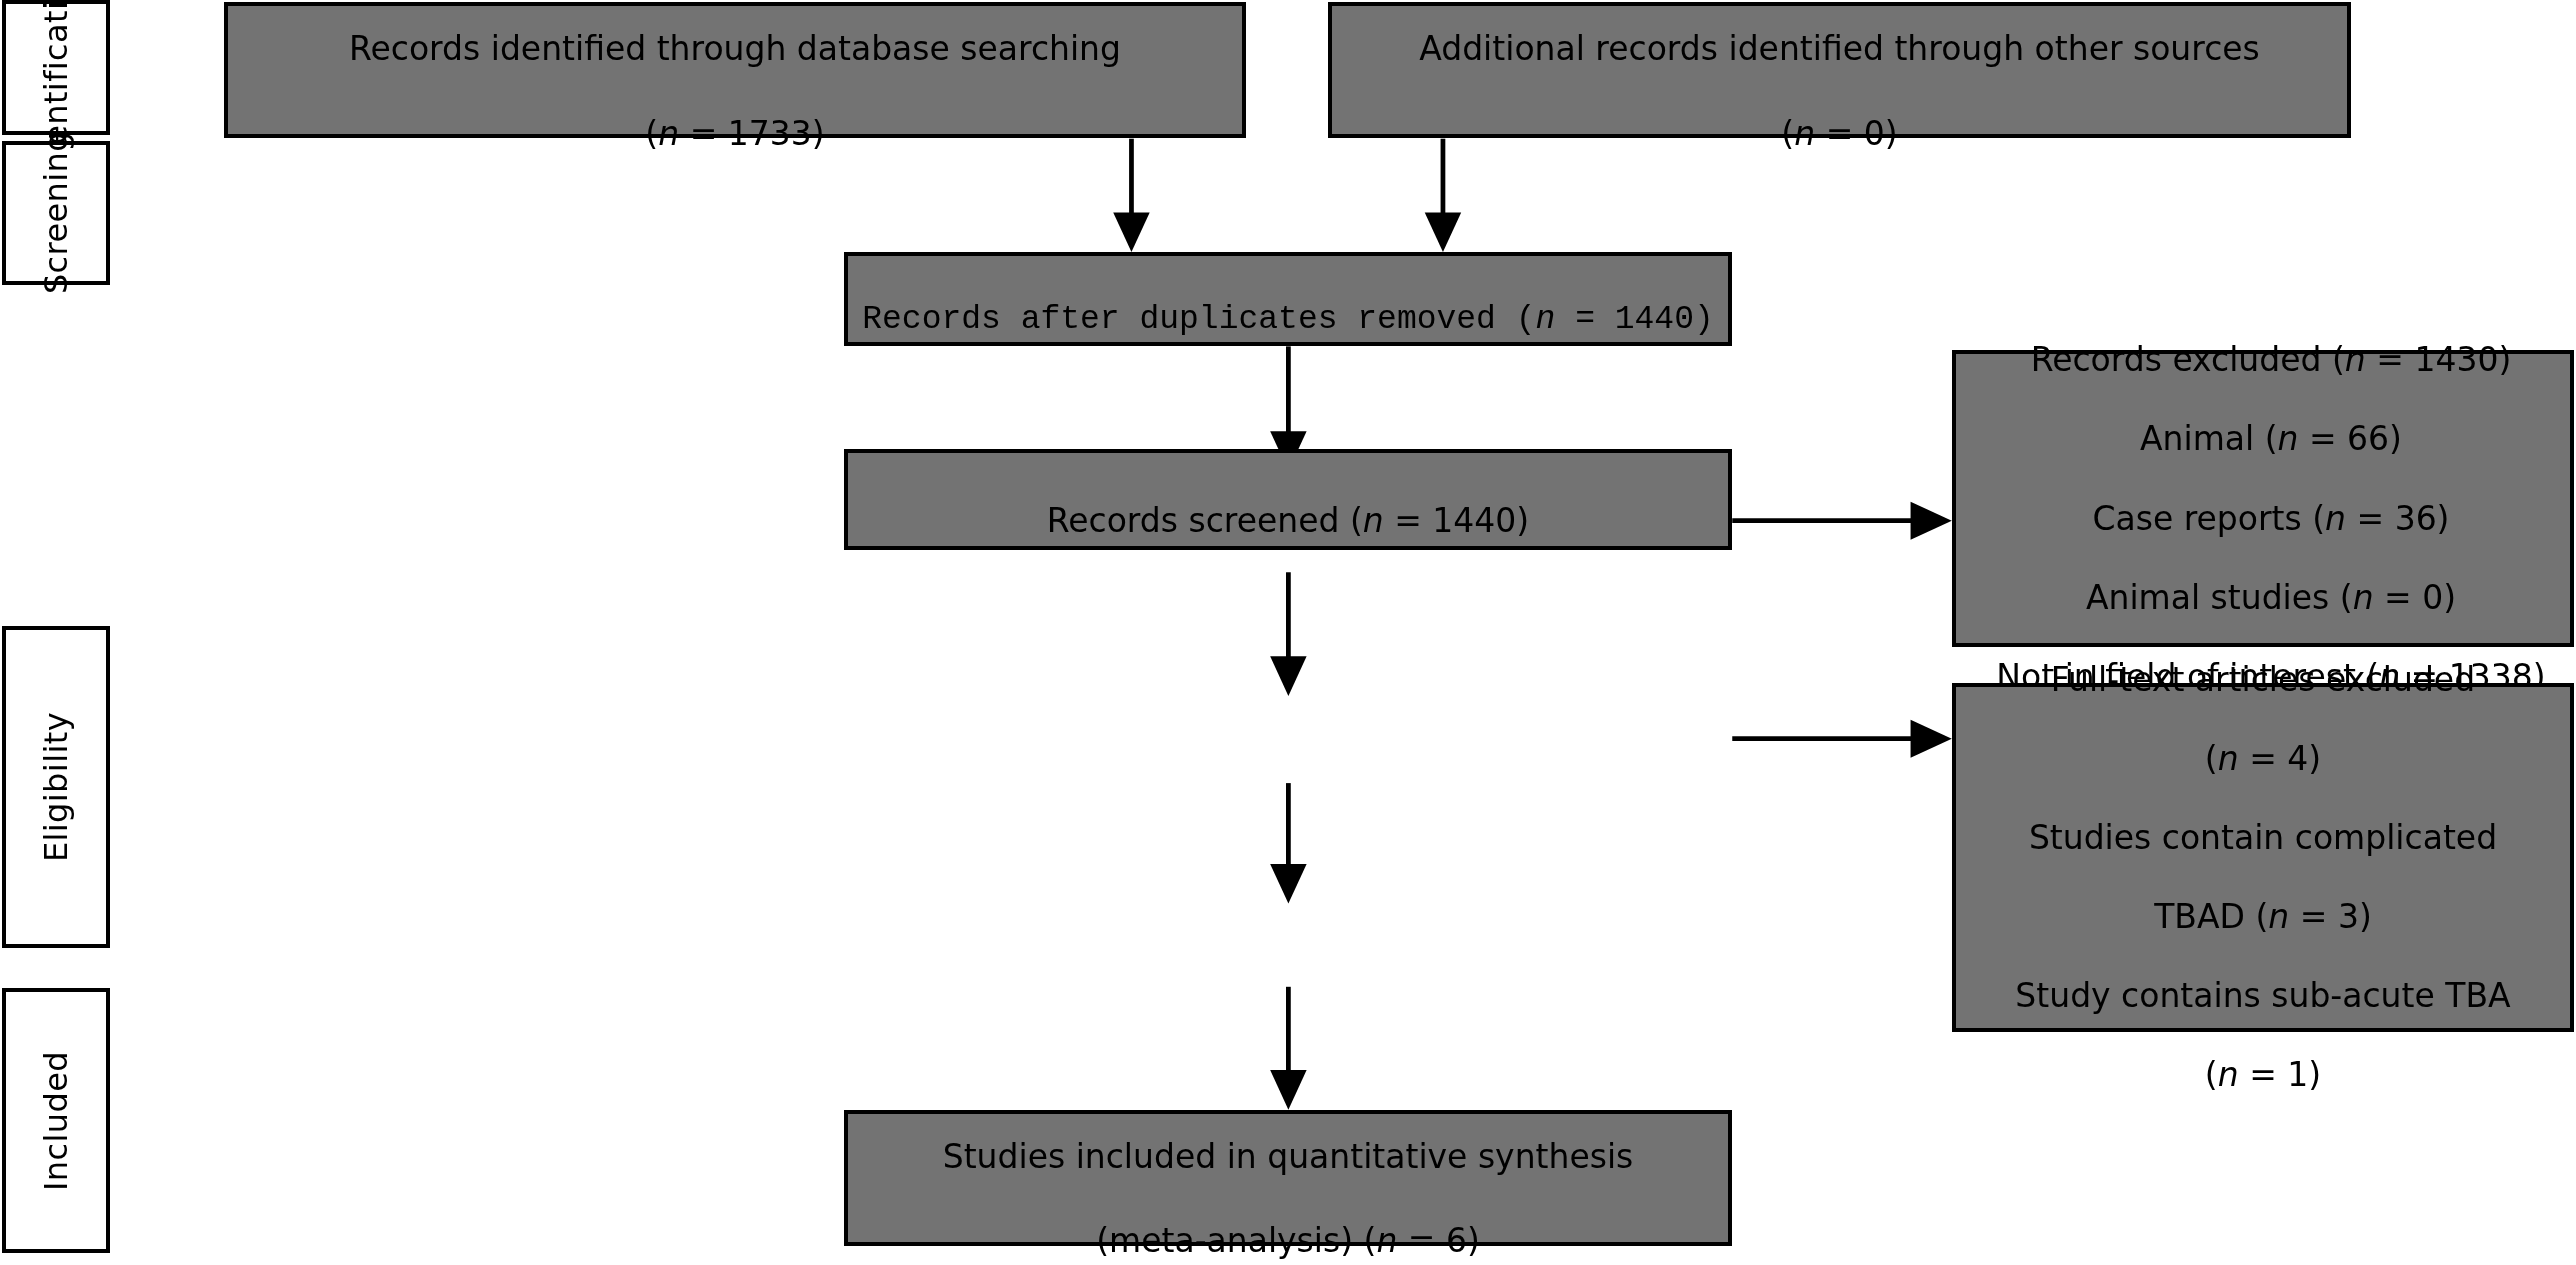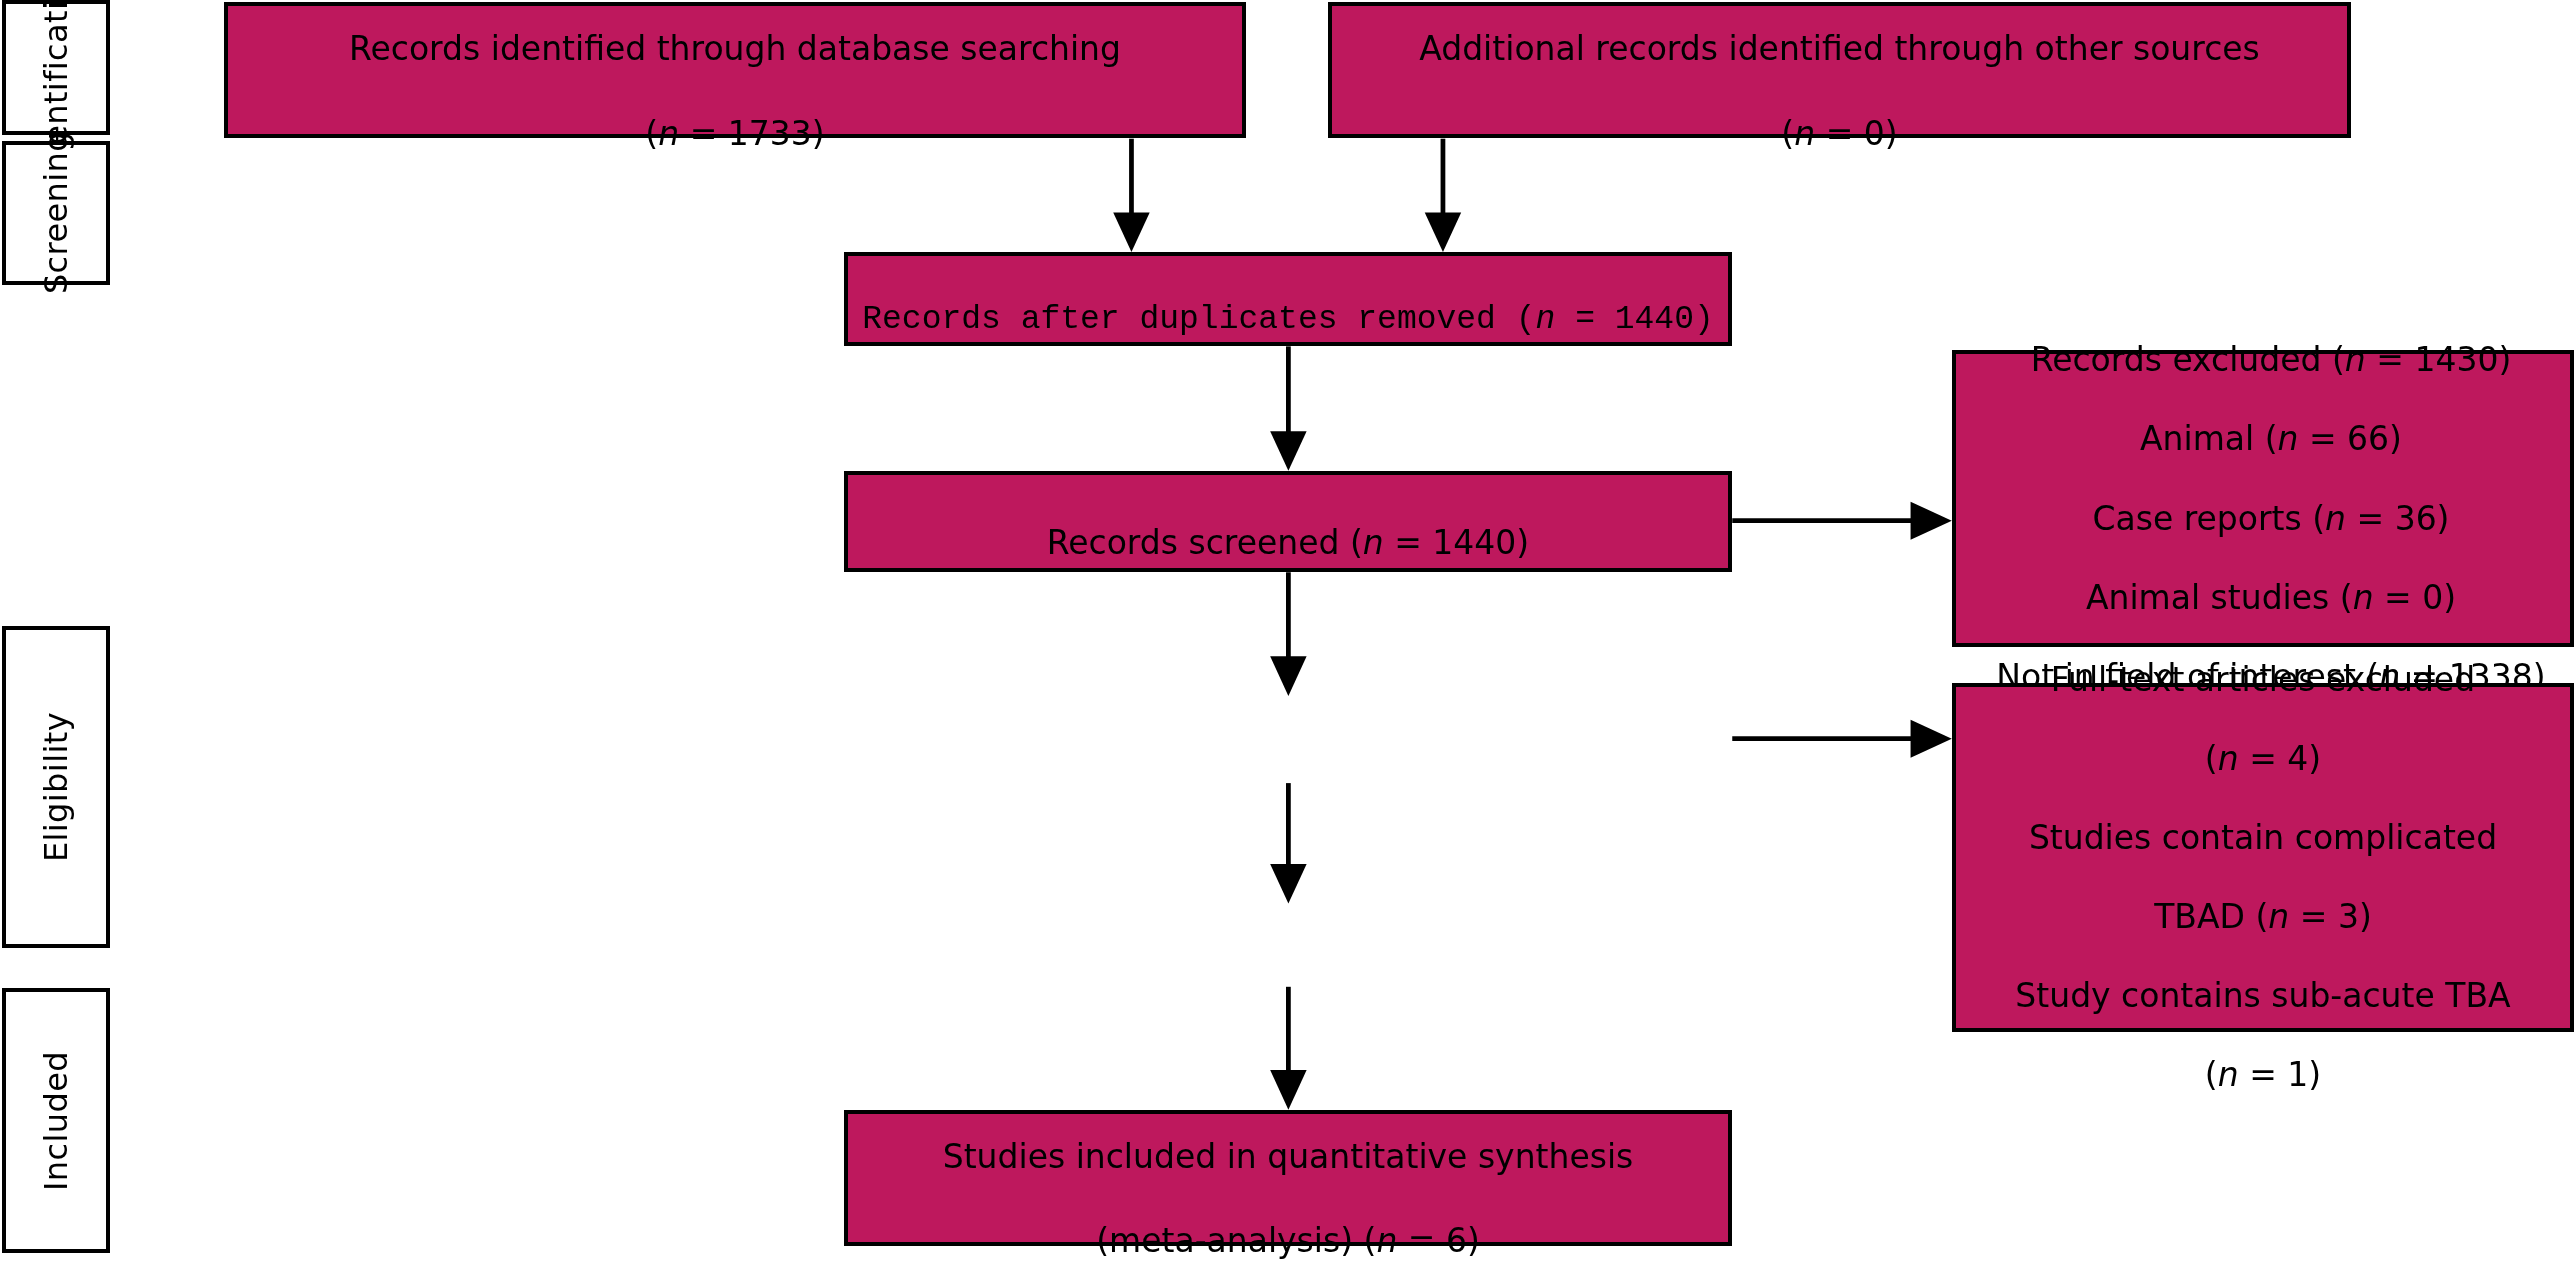--- a/index.html
+++ b/index.html
@@ -32,21 +32,21 @@
     transform: rotate(180deg);
     font-size: 32px;
     letter-spacing: 0.4px;
     color: #000000;
     white-space: nowrap;
     line-height: 1;
   }
   .flow-box {
     position: absolute;
     border: 4px solid #000000;
-    background: #be185d;
+    background: #737373;
     box-sizing: border-box;
     display: flex;
     align-items: center;
     justify-content: center;
     text-align: center;
     color: #000000;
   }
   .flow-box .btext {
     font-size: 33px;
     line-height: 1.28;
@@ -135,21 +135,21 @@
       <span>(</span><span class="n-ital">n</span><span> = 0)</span>
     </div>
   </div>
 
   <div class="flow-box" style="left:844px; top:252px; width:888px; height:94px;font-family:Liberation Mono, monospace;">
     <div class="btext">
       <span>Records after duplicates removed (</span><span class="n-ital">n</span><span> = 1440)</span>
     </div>
   </div>
 
-  <div class="flow-box" style="left:844px; top:471px; width:888px; height:101px;">
+  <div class="flow-box" style="left:844px; top:449px; width:888px; height:101px;">
     <div class="btext">
       <span>Records screened (</span><span class="n-ital">n</span><span> = 1440)</span>
     </div>
   </div>
 
   <div class="flow-box tight" style="left:1952px; top:350px; width:622px; height:297px;padding-left:16px;">
     <div class="btext">
       <span>Records excluded (</span><span class="n-ital">n</span><span> = 1430)</span><br>
       <span>Animal (</span><span class="n-ital">n</span><span> = 66)</span><br>
       <span>Case reports (</span><span class="n-ital">n</span><span> = 36)</span><br>

